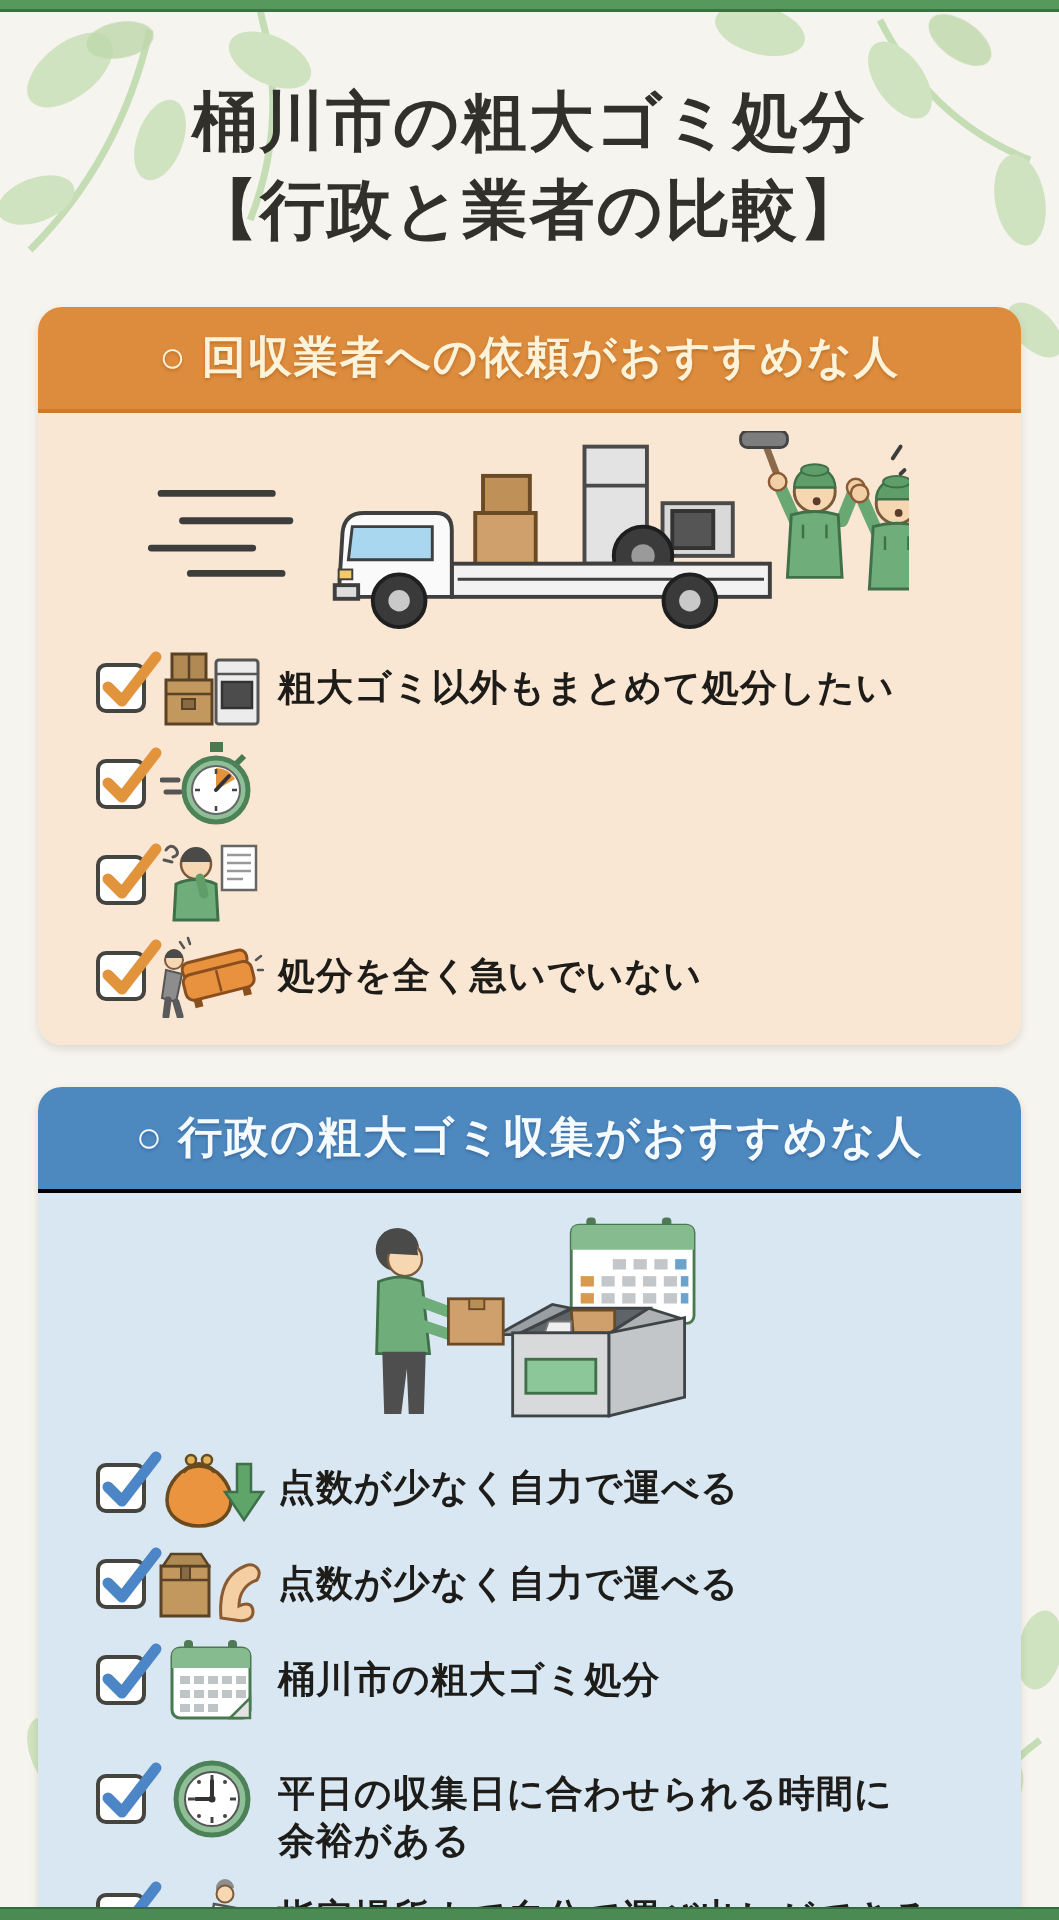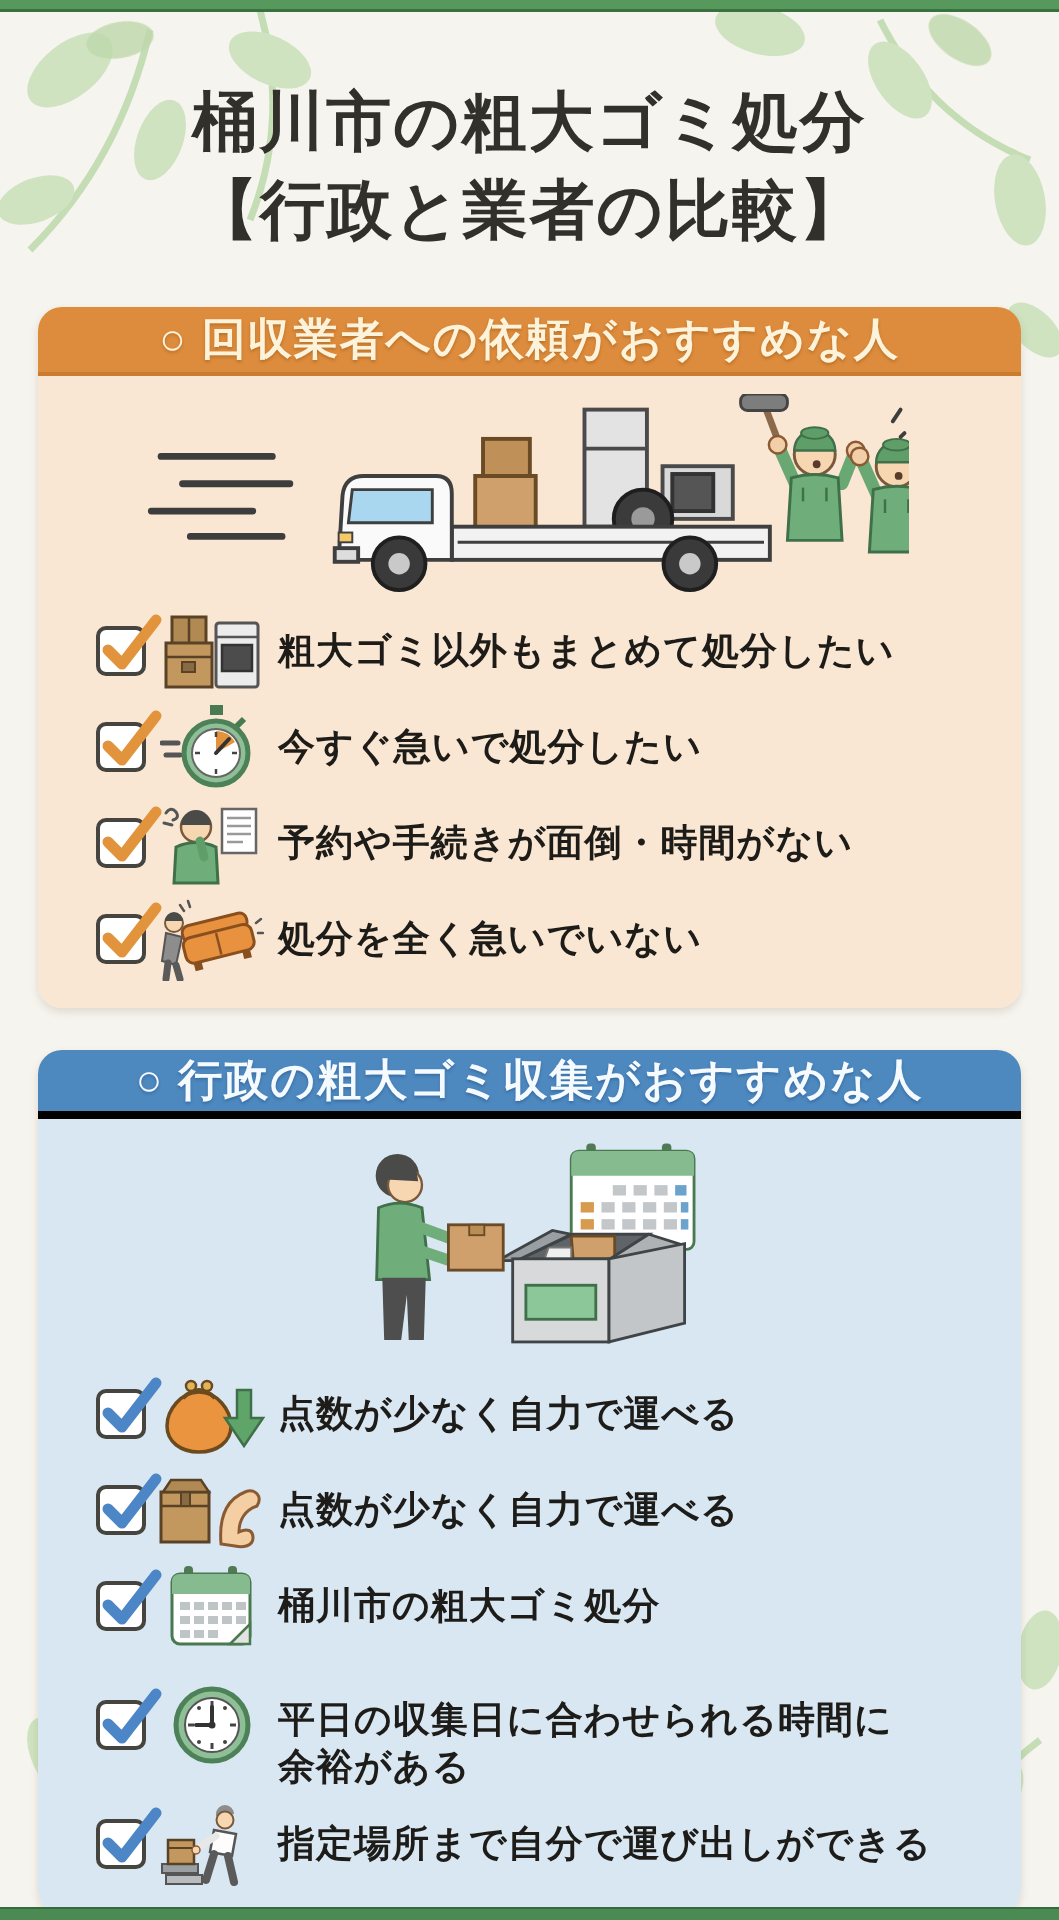--- a/index.html
+++ b/index.html
@@ -9,23 +9,23 @@
   .top-bar { position:absolute; top:0; left:0; width:100%; height:12px; background:#57995d; border-bottom:3px solid #39713f; z-index:3; }
   .bottom-bar { position:absolute; bottom:0; left:0; width:100%; height:13px; background:#4b8a53; border-top:2px solid #346a3d; z-index:3; }
   .decor { position:absolute; top:0; left:0; z-index:0; pointer-events:none; }
   .content { position:relative; z-index:1; }
 
   .title { text-align:center; margin-top:78px; font-size:65px; line-height:1.36; font-weight:900; color:#31302a; letter-spacing:2px; }
 
   .card { width:983px; margin:0 auto; border-radius:24px; box-shadow:0 4px 8px rgba(90,70,40,.15); }
   .card-orange { margin-top:52px; }
   .card-blue { margin-top:42px; }
-  .card-header { height:69px; display:flex; align-items:center; justify-content:center; border-radius:24px 24px 0 0; font-size:44px; font-weight:800; letter-spacing:2px; }
+  .card-header { height:106px; display:flex; align-items:center; justify-content:center; border-radius:24px 24px 0 0; font-size:44px; font-weight:800; letter-spacing:2px; }
   .card-header.orange { background:#dd8b3c; color:#fdf3da; border-bottom:4px solid #c97c30; text-shadow:0 2px 3px rgba(120,70,10,.35); }
-  .card-header.blue { background:#4d88bf; color:#f5faff; border-bottom:8px solid #000000; text-shadow:0 2px 3px rgba(20,60,110,.35); }
+  .card-header.blue { background:#4d88bf; color:#f5faff; border-bottom:4px solid #000000; text-shadow:0 2px 3px rgba(20,60,110,.35); }
   .card-body { border-radius:0 0 24px 24px; padding:14px 42px 26px 30px; }
   .card-body.orange { background:#fae7d3; }
   .card-body.blue { background:#d9e7f3; }
 
   .illus { display:flex; justify-content:center; align-items:center; }
   .illus-truck { height:208px; }
   .illus-municipal { height:228px; }
 
   .checklist { list-style:none; margin-top:6px; }
   .check-row { display:flex; align-items:center; margin-top:10px; min-height:78px; }
@@ -185,21 +185,20 @@
                 <path d="M56,48 L56,26 A22,22 0 0 1 75,37 Z" fill="#e2933c"></path>
                 <line x1="56" y1="48" x2="69" y2="34" stroke="#333333" stroke-width="4" stroke-linecap="round"></line>
                 <g stroke="#444444" stroke-width="2.5">
                   <line x1="56" y1="27" x2="56" y2="32"></line>
                     <line x1="56" y1="64" x2="56" y2="69"></line>
                   <line x1="35" y1="48" x2="40" y2="48"></line>
                     <line x1="72" y1="48" x2="77" y2="48"></line>
                 </g>
               </svg>
             </span>
-            <span class="row-text">今すぐ急いで処分したい</span>
           </li>
 
           <li class="check-row">
             <span class="checkbox">
               <svg width="62" height="64">
                   <path d="M8 36 L22 50 L56 6" fill="none" stroke="#e2943c" stroke-width="11" stroke-linecap="round" stroke-linejoin="round"></path>
                 </svg>
             </span>
             <span class="row-icon">
               <svg width="104" height="84" viewBox="0 0 104 84">
@@ -213,21 +212,20 @@
                 <line x1="44" y1="56" x2="40" y2="40" stroke="#5f9e68" stroke-width="9" stroke-linecap="round"></line>
                 <rect x="62" y="8" width="34" height="44" fill="#ffffff" stroke="#666666" stroke-width="2.5"></rect>
                 <g stroke="#999999" stroke-width="2.5">
                   <line x1="67" y1="17" x2="91" y2="17"></line>
                     <line x1="67" y1="25" x2="91" y2="25"></line>
                   <line x1="67" y1="33" x2="91" y2="33"></line>
                     <line x1="67" y1="41" x2="83" y2="41"></line>
                 </g>
               </svg>
             </span>
-            <span class="row-text">予約や手続きが面倒・時間がない</span>
           </li>
 
           <li class="check-row">
             <span class="checkbox">
               <svg width="62" height="64">
                   <path d="M8 36 L22 50 L56 6" fill="none" stroke="#e2943c" stroke-width="11" stroke-linecap="round" stroke-linejoin="round"></path>
                 </svg>
             </span>
             <span class="row-icon">
               <svg width="104" height="84" viewBox="0 0 104 84">

